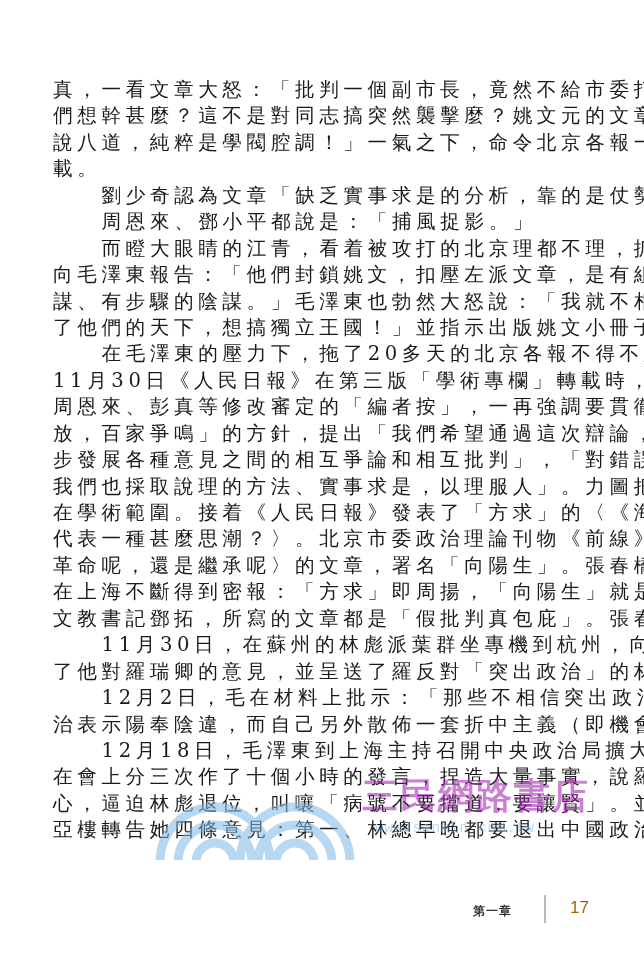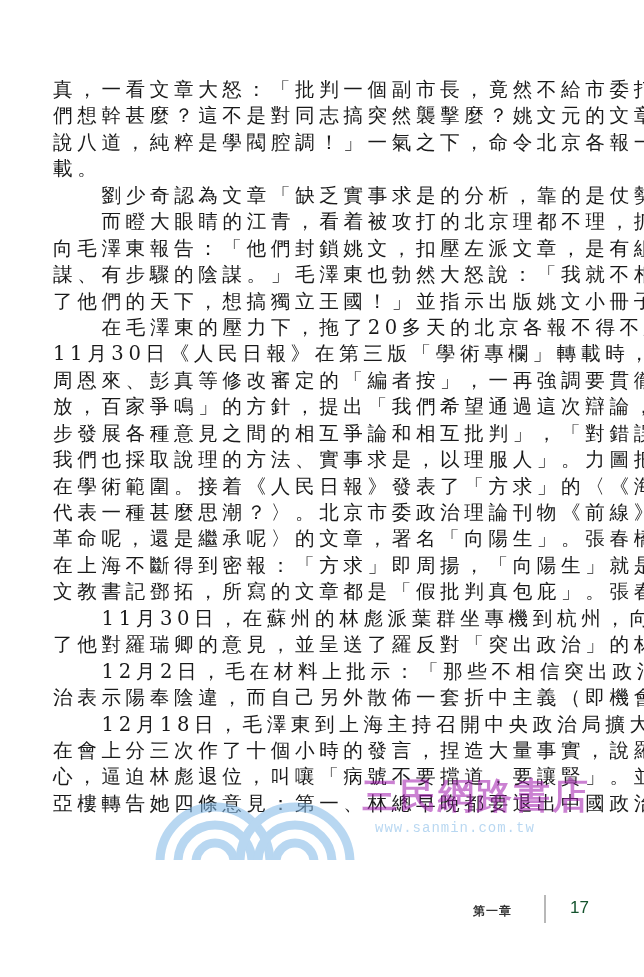--- a/index.html
+++ b/index.html
@@ -47,32 +47,33 @@
       position: absolute; left: 473px; top: 8px;
       font-family: "DejaVu Sans", sans-serif;
       font-size: 12px; color: #333; letter-spacing: 1px; font-weight: bold;
     }
     .divider {
       position: absolute; left: 544px; top: 0px; width: 2px; height: 28px; background: #b8b8b8;
     }
     .page-num {
       position: absolute; left: 570px; top: 3px;
       font-family: "Liberation Sans", sans-serif;
-      font-size: 17px; color: #14532d;
+      font-size: 17px; color: #a16207;
     }
   </style>
 </head>
 <body>
 
 <div class="page-body" id="page-body">
     <div class="line">真，一看文章大怒：「批判一個副市長，竟然不給市委打招呼，他</div>
     <div class="line">們想幹甚麼？這不是對同志搞突然襲擊麼？姚文元的文章簡直是胡</div>
     <div class="line">說八道，純粹是學閥腔調！」一氣之下，命令北京各報一律不予轉</div>
     <div class="line">載。</div>
     <div class="line indent">劉少奇認為文章「缺乏實事求是的分析，靠的是仗勢壓人」！</div>
+    <div class="line indent">周恩來、鄧小平都說是：「捕風捉影。」</div>
     <div class="line indent">而瞪大眼睛的江青，看着被攻打的北京理都不理，抓住了把柄</div>
     <div class="line">向毛澤東報告：「他們封鎖姚文，扣壓左派文章，是有組織、有預</div>
     <div class="line">謀、有步驟的陰謀。」毛澤東也勃然大怒說：「我就不相信北京成</div>
     <div class="line">了他們的天下，想搞獨立王國！」並指示出版姚文小冊子。</div>
     <div class="line indent">在毛澤東的壓力下，拖了20多天的北京各報不得不紛紛轉載，</div>
     <div class="line">11月30日《人民日報》在第三版「學術專欄」轉載時，還發表了經</div>
     <div class="line">周恩來、彭真等修改審定的「編者按」，一再強調要貫徹「百花齊</div>
     <div class="line">放，百家爭鳴」的方針，提出「我們希望通過這次辯論，能夠進一</div>
     <div class="line">步發展各種意見之間的相互爭論和相互批判」，「對錯誤的意見，</div>
     <div class="line">我們也採取說理的方法、實事求是，以理服人」。力圖把問題限制</div>

